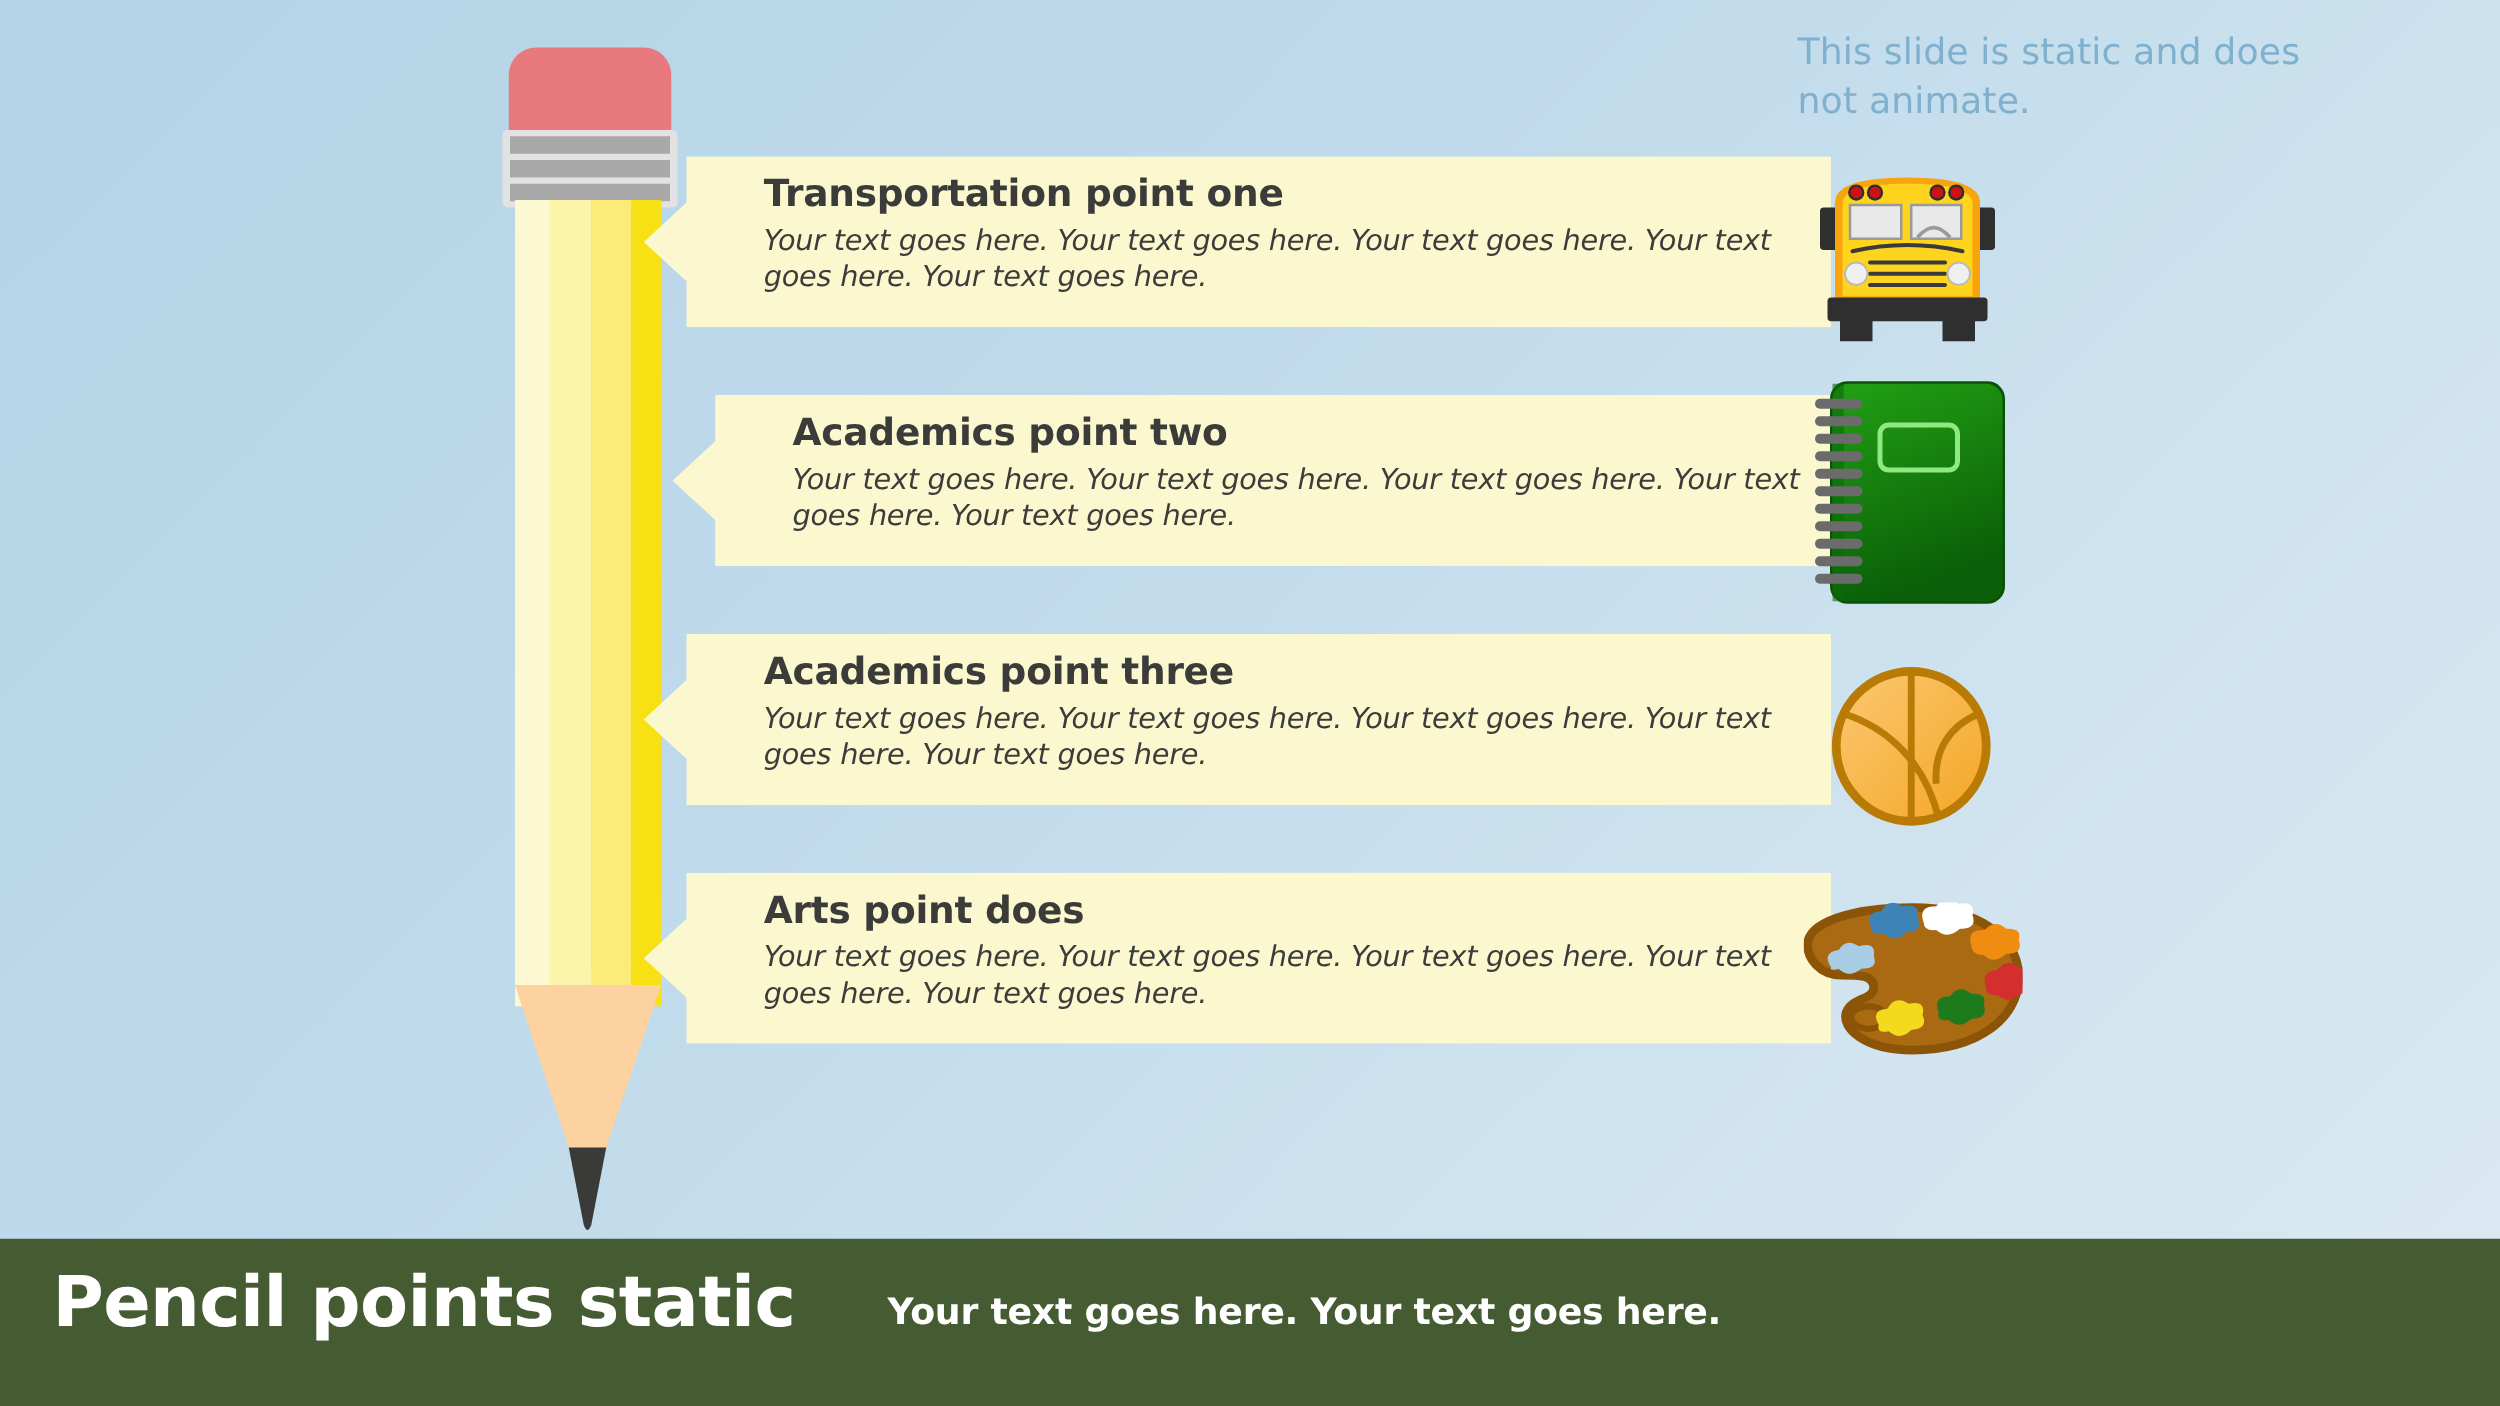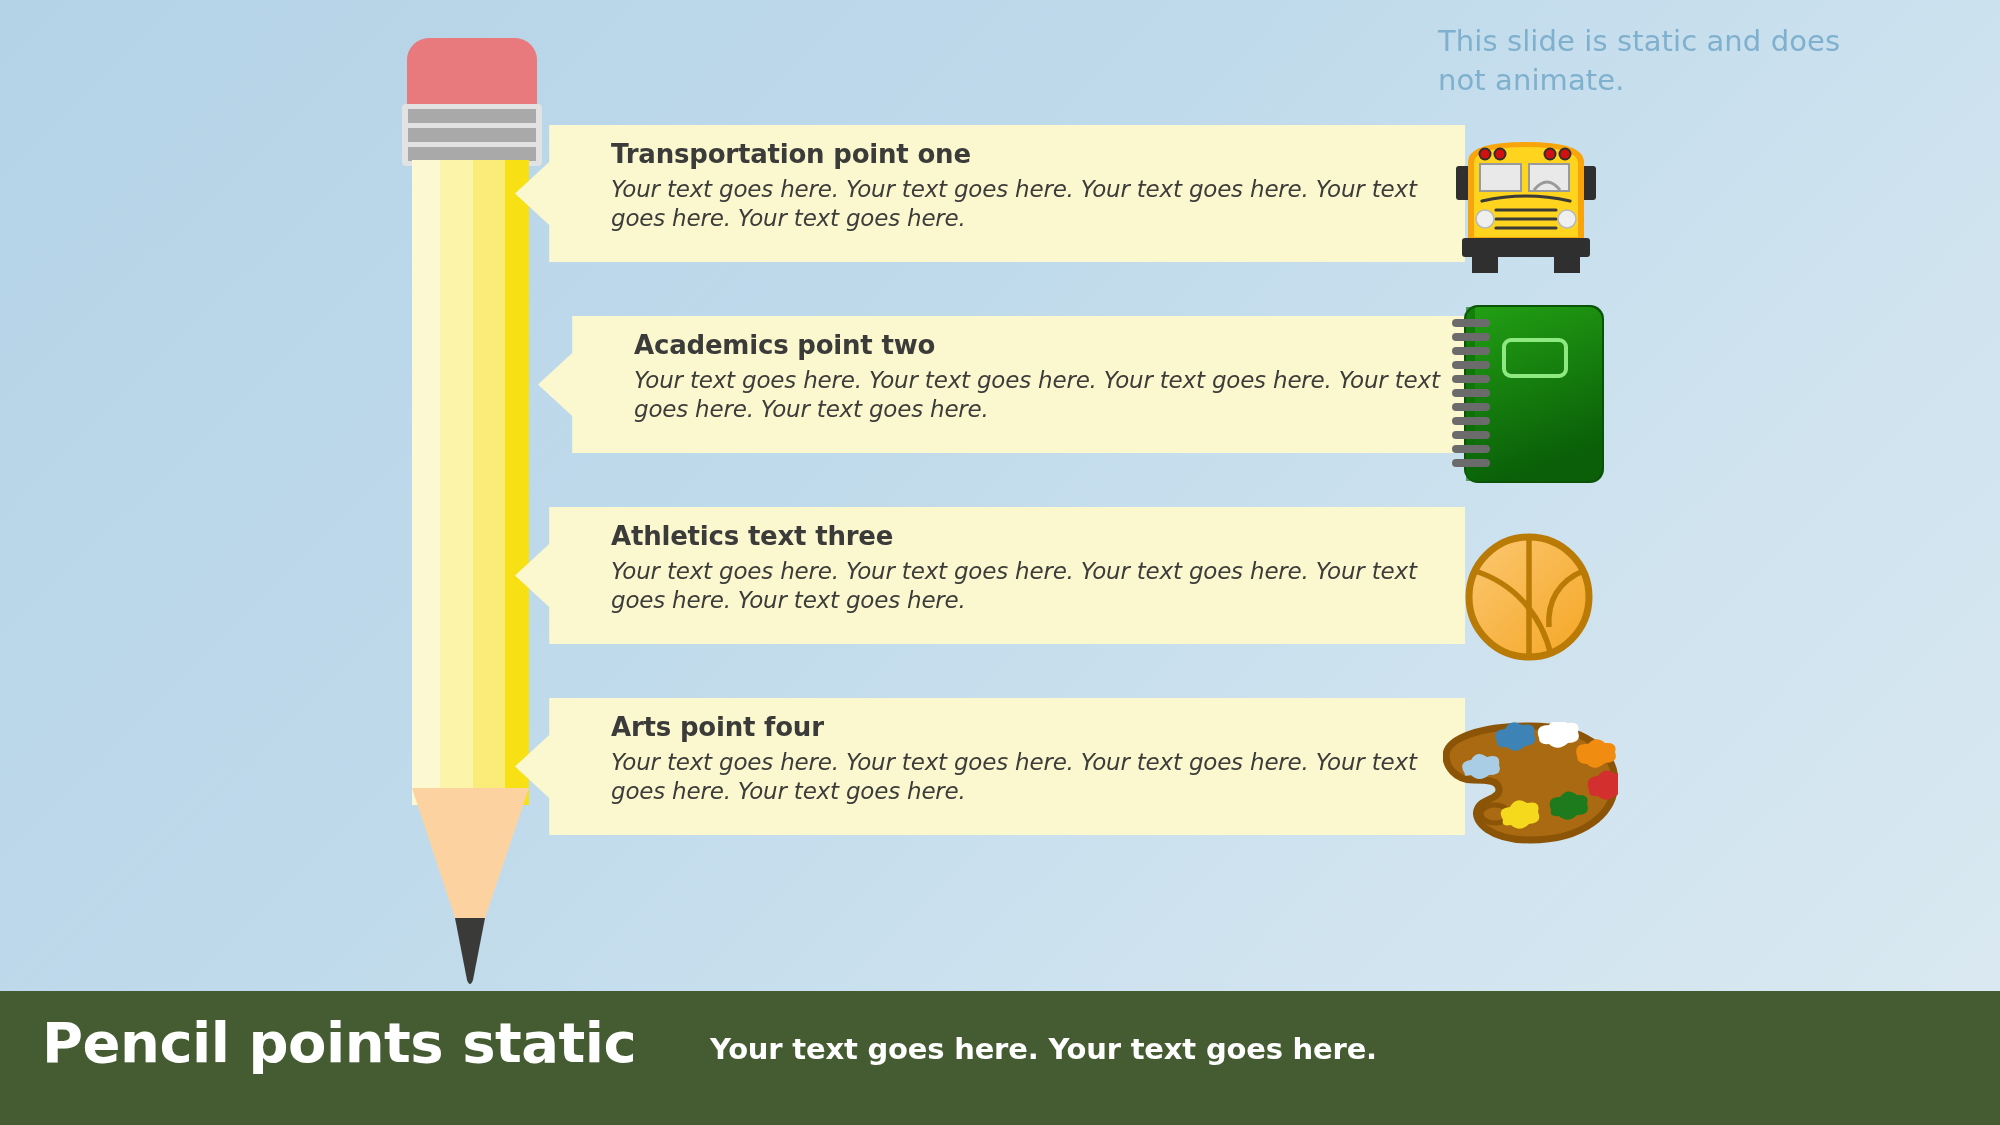--- a/index.html
+++ b/index.html
@@ -51,21 +51,21 @@
     );
   }
   .banner-text {
     position: absolute;
     left: 96px; top: 16px; right: 20px;
     color: #3a3a38;
   }
   .banner-title {
     font-family: "DejaVu Sans", sans-serif;
     font-weight: bold;
-    font-size: 26px;
+    font-size: 30px;
     line-height: 1.0;
     letter-spacing: -0.2px;
     margin: 0 0 8px 0;
     color: #3b3b39;
   }
   .banner-body {
     font-family: "DejaVu Sans", sans-serif;
     font-size: 23px;
     line-height: 1.28;
     color: #3c3c3a;
@@ -226,21 +226,21 @@
         <rect x="0" y="131" width="38" height="8" rx="4"></rect>
         <rect x="0" y="145" width="38" height="8" rx="4"></rect>
         <rect x="0" y="159" width="38" height="8" rx="4"></rect>
       </g>
     </svg>
   </div>
 
   <div class="banner" style="left:515px; top:507px; width:950px;">
     <div class="banner-inner"></div>
     <div class="banner-text">
-      <div class="banner-title">Athletics text three</div>
+      <div class="banner-title">Academics point three</div>
       <div class="banner-body">Your text goes here. Your text goes here. Your text goes here. Your text goes here. Your text goes here.</div>
     </div>
   </div>
 
   <div class="icon-wrap" style="left:1463px; top:531px; width:132px; height:132px;">
     <svg viewBox="0 0 132 132" width="132" height="132" xmlns="http://www.w3.org/2000/svg">
       <defs>
         <linearGradient id="bbgrad" x1="0" y1="0" x2="1" y2="1">
           <stop offset="0%" stop-color="#fbc873"></stop>
           <stop offset="100%" stop-color="#f5a623"></stop>
@@ -251,21 +251,21 @@
         <path d="M66 6 C 66 46 66 86 66 126"></path>
         <path d="M12 40 C 50 52 78 82 88 124"></path>
         <path d="M120 40 C 96 50 84 70 86 96"></path>
       </g>
     </svg>
   </div>
 
   <div class="banner" style="left:515px; top:698px; width:950px;">
     <div class="banner-inner"></div>
     <div class="banner-text">
-      <div class="banner-title">Arts point four</div>
+      <div class="banner-title">Arts point does</div>
       <div class="banner-body">Your text goes here. Your text goes here. Your text goes here. Your text goes here. Your text goes here.</div>
     </div>
   </div>
 
   <div class="icon-wrap" style="left:1443px; top:722px; width:175px; height:122px;">
     <svg viewBox="0 0 175 122" width="175" height="122" xmlns="http://www.w3.org/2000/svg">
       <path d="M87 4 C 140 4 172 28 172 60 C 172 92 140 118 87 118
                C 48 118 30 100 34 88 C 38 76 56 78 56 68
                C 56 58 44 58 30 58 C 12 58 3 44 3 34 C 3 16 38 4 87 4 Z" fill="#a96a12" stroke="#8b5406" stroke-width="7"></path>
       <ellipse cx="52" cy="92" rx="14" ry="9" fill="none" stroke="#8b5406" stroke-width="5"></ellipse>

